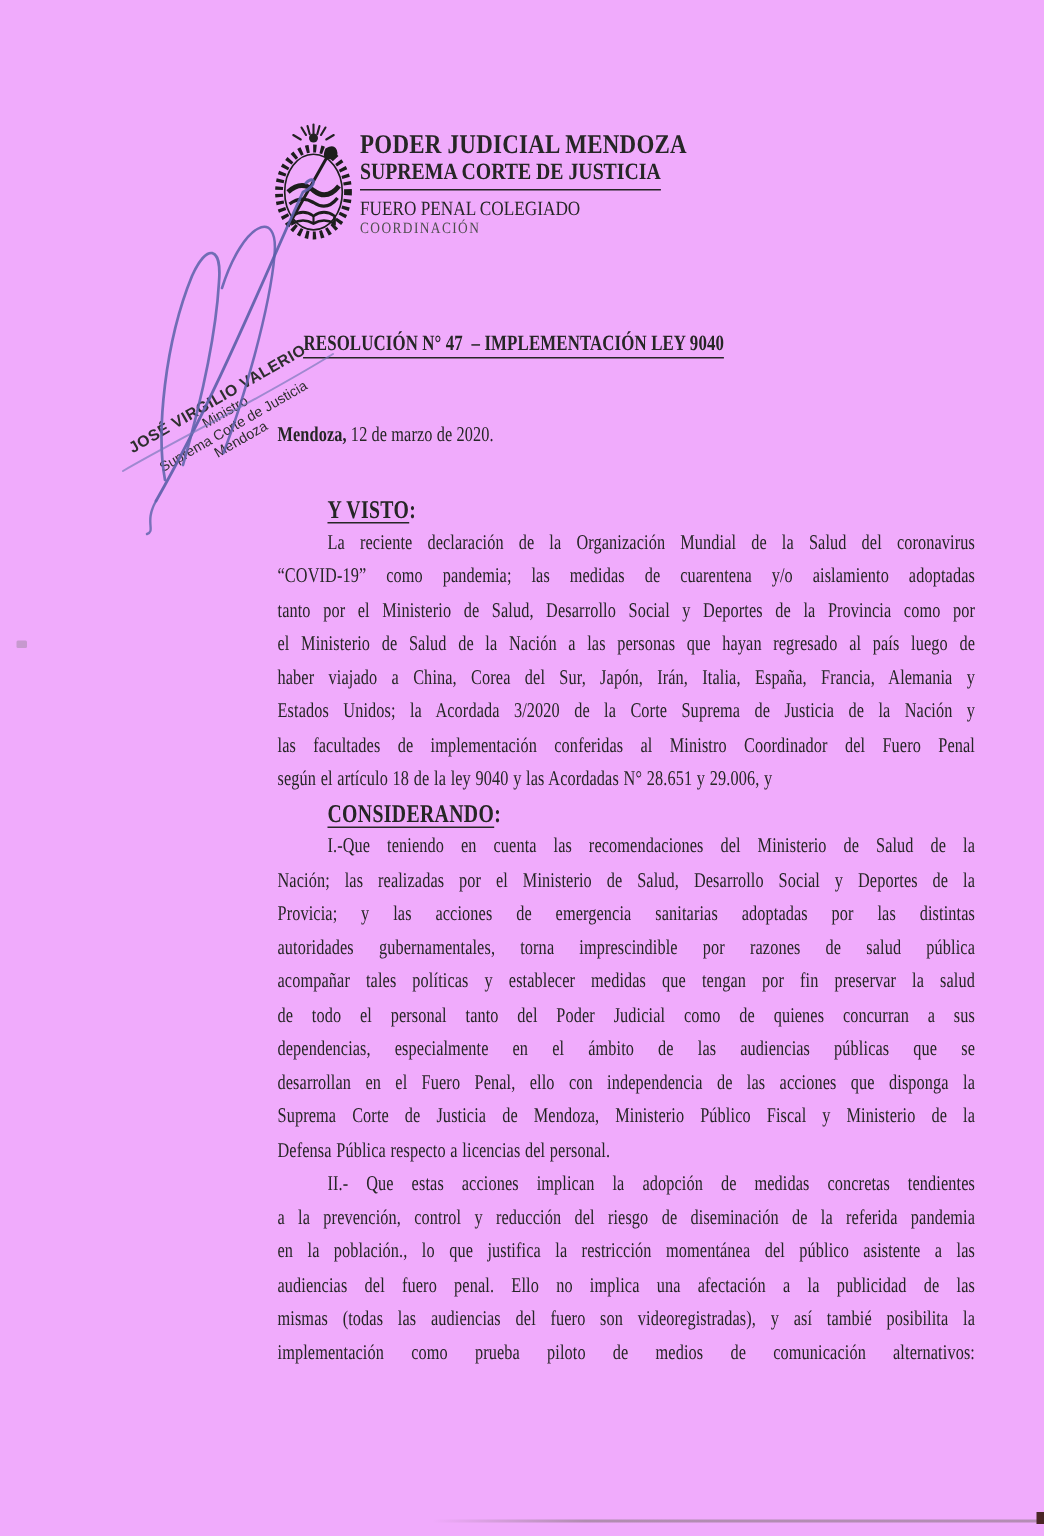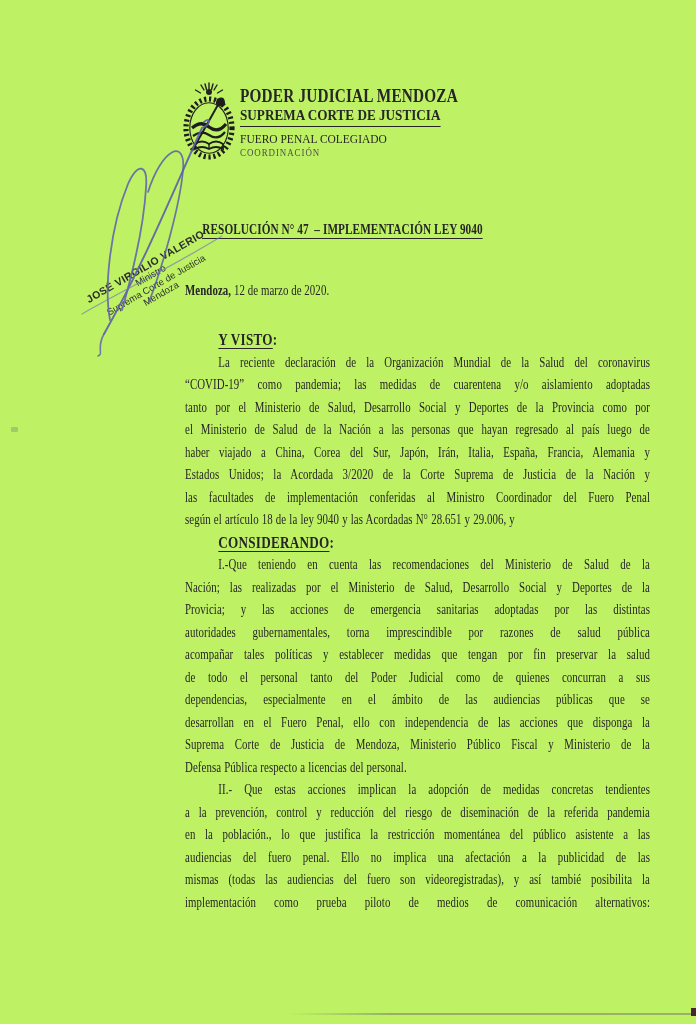--- a/index.html
+++ b/index.html
@@ -1,18 +1,18 @@
 <!DOCTYPE html>
 <html><head>
 <meta charset="utf-8">
 <style>
   html,body{margin:0;padding:0;}
   .page{
     position:relative; width:696px; height:1024px;
-    background:#bef264; overflow:hidden;
+    background:#f0abfc; overflow:hidden;
     font-family:"Liberation Serif", serif; color:#262626;
   }
   
   .emblem{position:absolute; left:180px; top:82px; width:58px; height:80px; z-index:2;}
   .hdr-text{
     position:absolute; left:240px; top:86px; width:300px;
     transform:scaleX(0.85); transform-origin:left top; z-index:2;
   }
   .hdr-org{font-size:18px; font-weight:bold; letter-spacing:.2px; line-height:20px; white-space:nowrap;}
   .hdr-court{display:inline-block; font-size:15.5px; font-weight:bold; line-height:17px;

